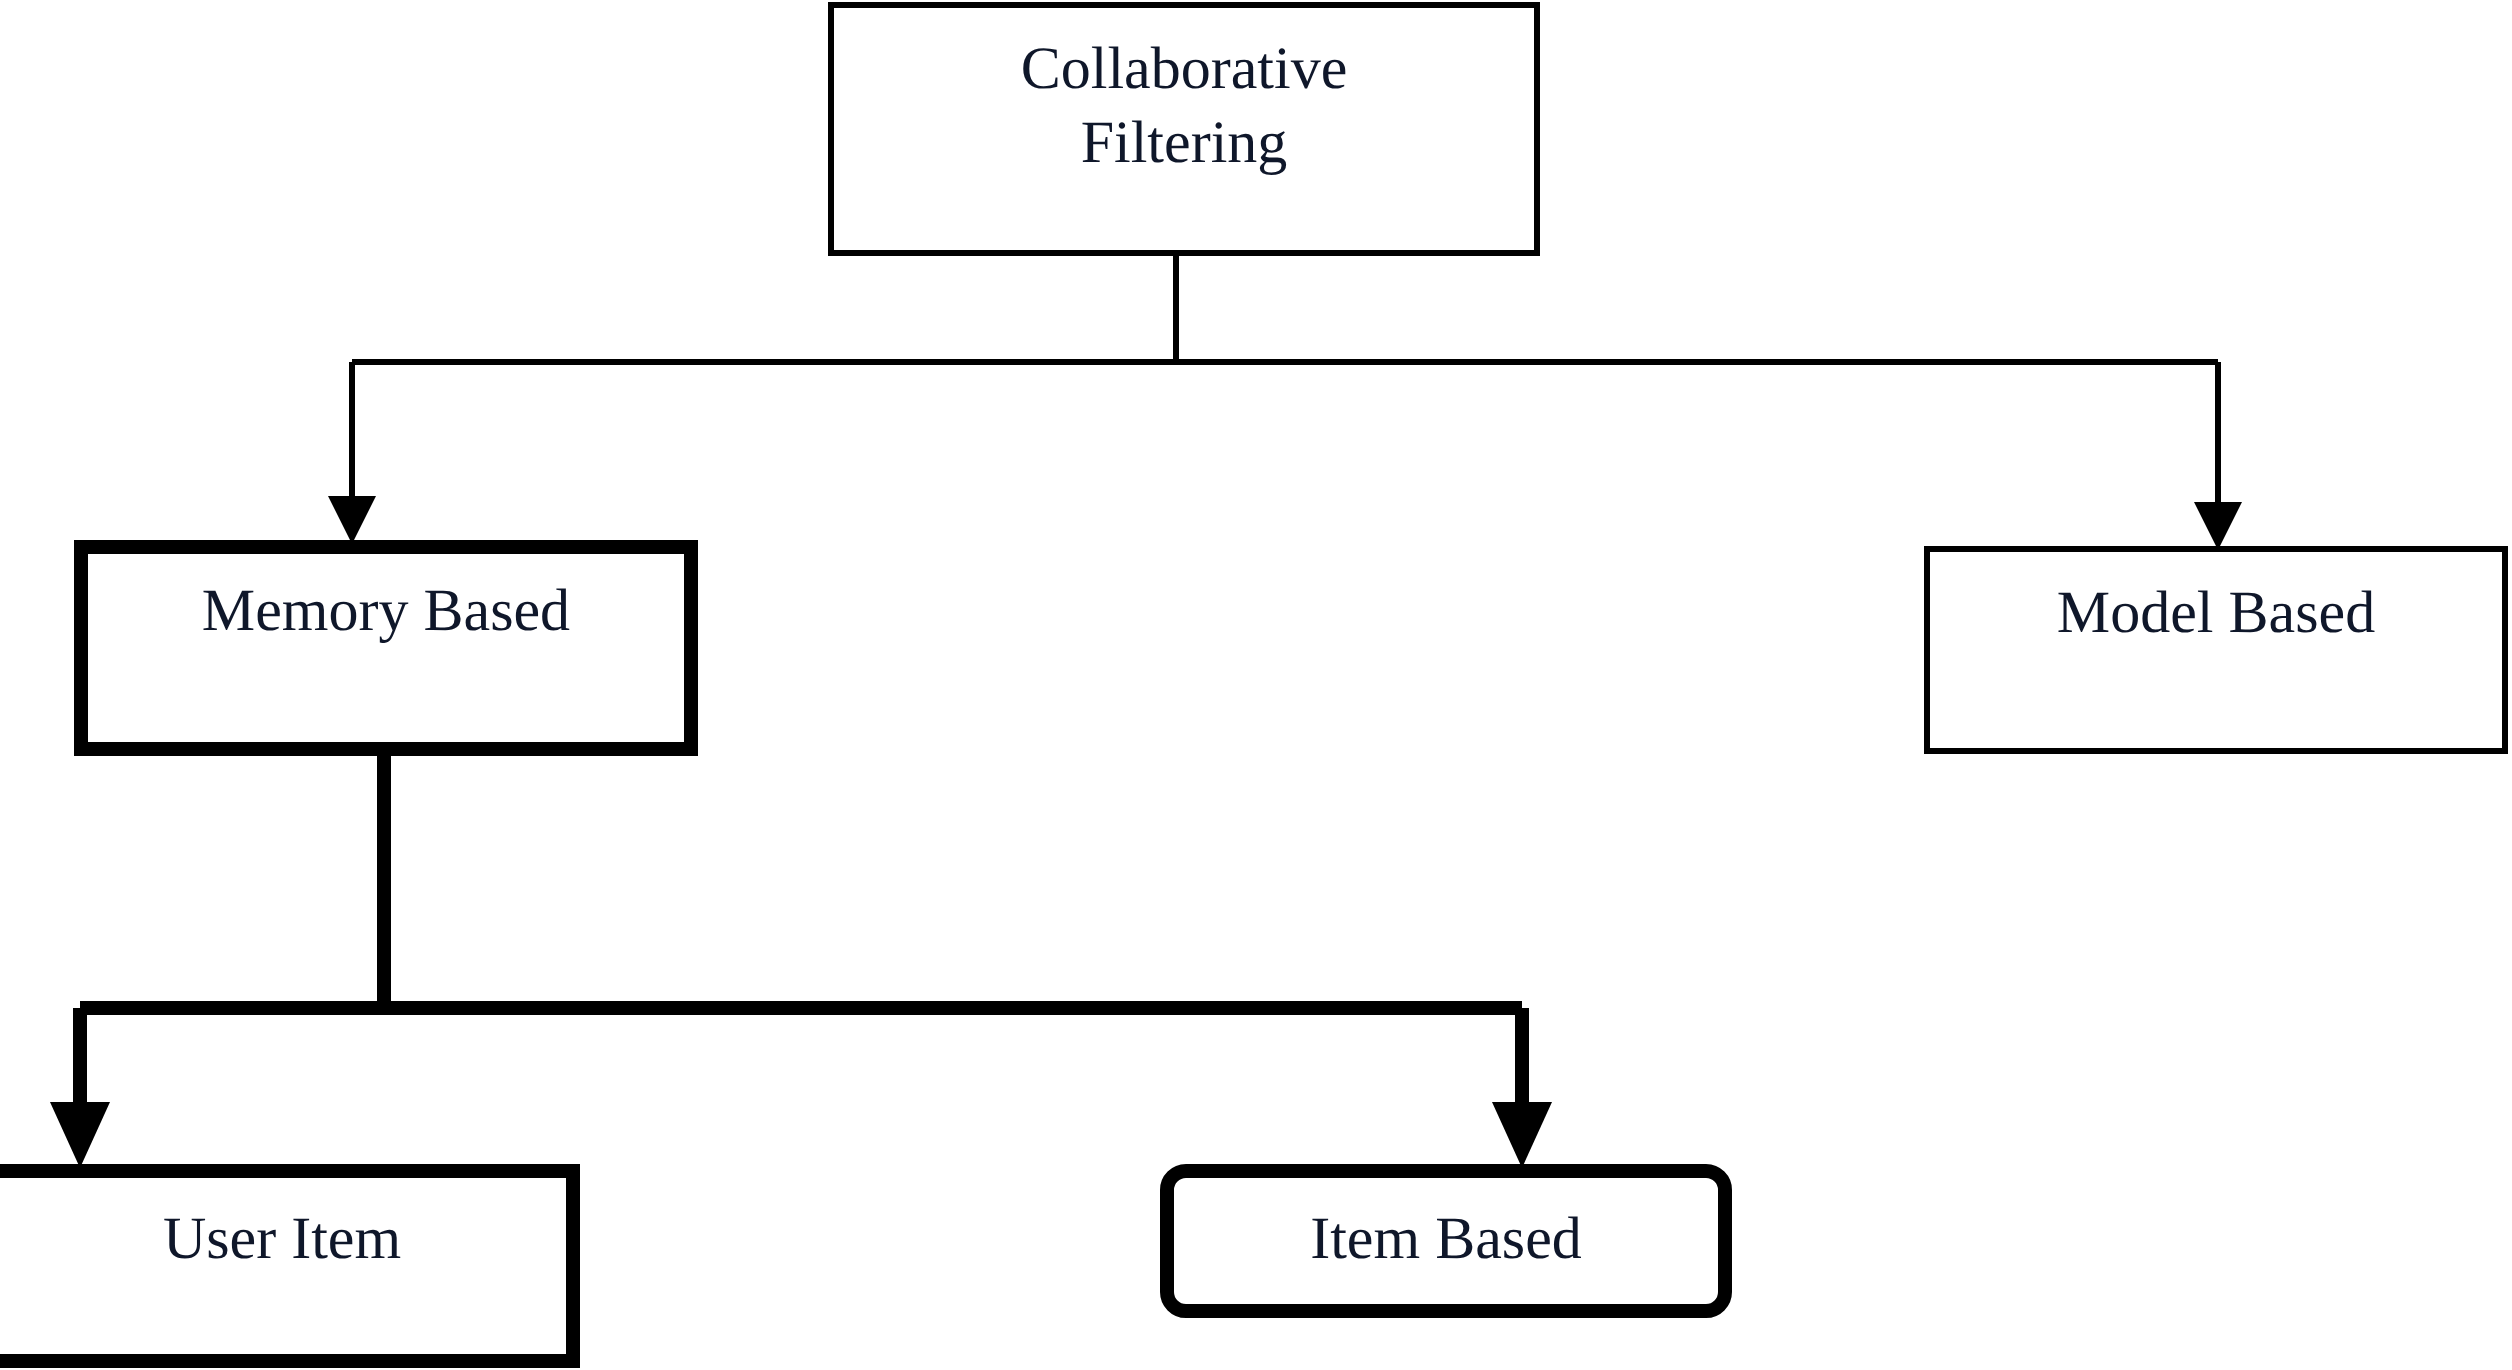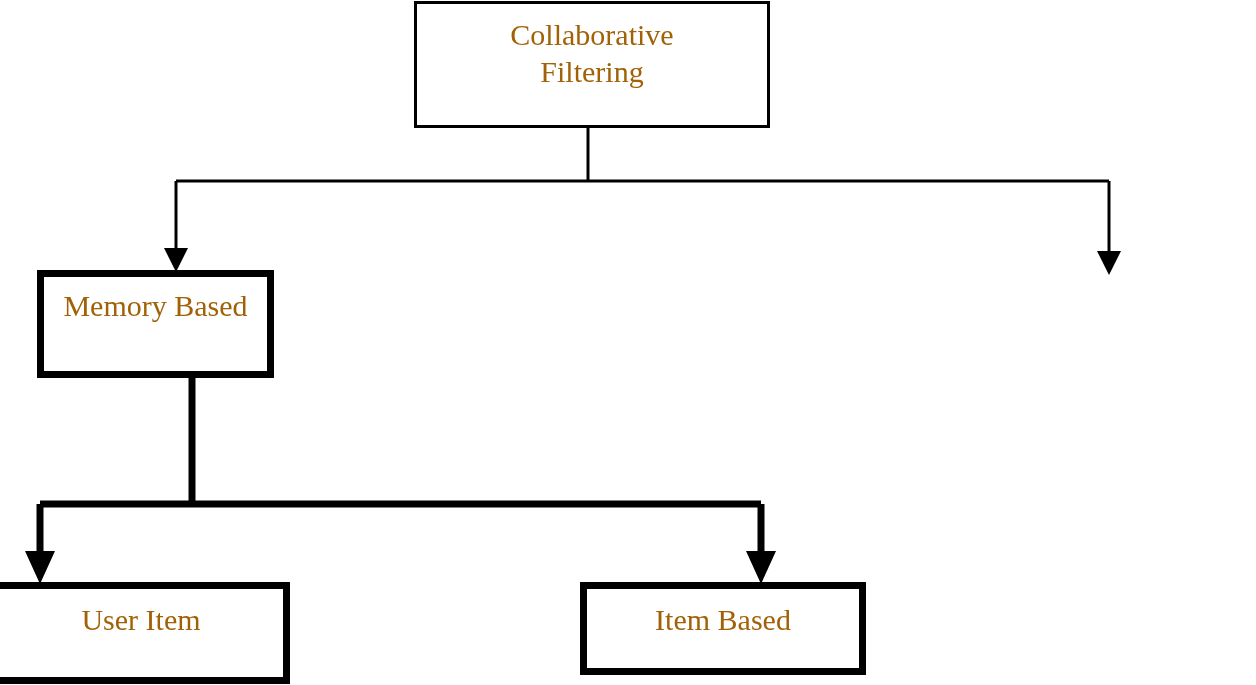--- a/index.html
+++ b/index.html
@@ -24,21 +24,21 @@
     position: absolute;
     box-sizing: border-box;
     background: #ffffff;
     border-style: solid;
     border-color: #000000;
     text-align: center;
   }
   .node-label {
     display: block;
     font-family: "Liberation Serif", "DejaVu Serif", serif;
-    color: #a16207;
+    color: #0f172a;
     white-space: pre-line;
     line-height: 1.22;
   }
 
   
   #node-collaborative-filtering {
     left: 414px;
     top: 1px;
     width: 356px;
     height: 127px;
@@ -46,21 +46,21 @@
   }
   #node-collaborative-filtering .node-label {
     font-size: 30px;
     padding-top: 13px;
   }
 
   
   #node-memory-based {
     left: 37px;
     top: 270px;
-    width: 237px;
+    width: 312px;
     height: 108px;
     border-width: 7px;
   }
   #node-memory-based .node-label {
     font-size: 30px;
     padding-top: 11px;
   }
 
   
   #node-model-based {
@@ -86,22 +86,23 @@
   #node-user-based .node-label {
     font-size: 30px;
     padding-top: 13px;
   }
 
   
   #node-item-based {
     left: 580px;
     top: 582px;
     width: 286px;
-    height: 93px;
+    height: 77px;
     border-width: 7px;
+    border-radius: 13px;
   }
   #node-item-based .node-label {
     font-size: 30px;
     padding-top: 13px;
   }
 
   
   .connector-layer {
     position: absolute;
     left: 0;
@@ -147,20 +148,23 @@
 
   <div class="node" id="node-collaborative-filtering">
     <span class="node-label">Collaborative
 Filtering</span>
   </div>
 
   <div class="node" id="node-memory-based">
     <span class="node-label">Memory Based</span>
   </div>
 
+  <div class="node" id="node-model-based">
+    <span class="node-label">Model Based</span>
+  </div>
 
   <div class="node" id="node-user-based">
     <span class="node-label">User Item</span>
   </div>
 
   <div class="node" id="node-item-based">
     <span class="node-label">Item Based</span>
   </div>
 
 </div>

